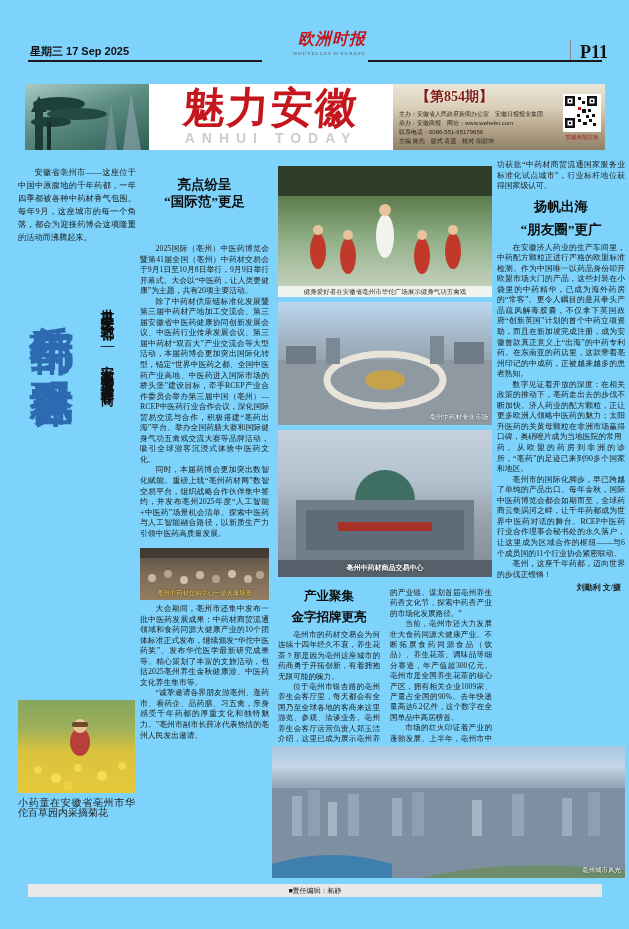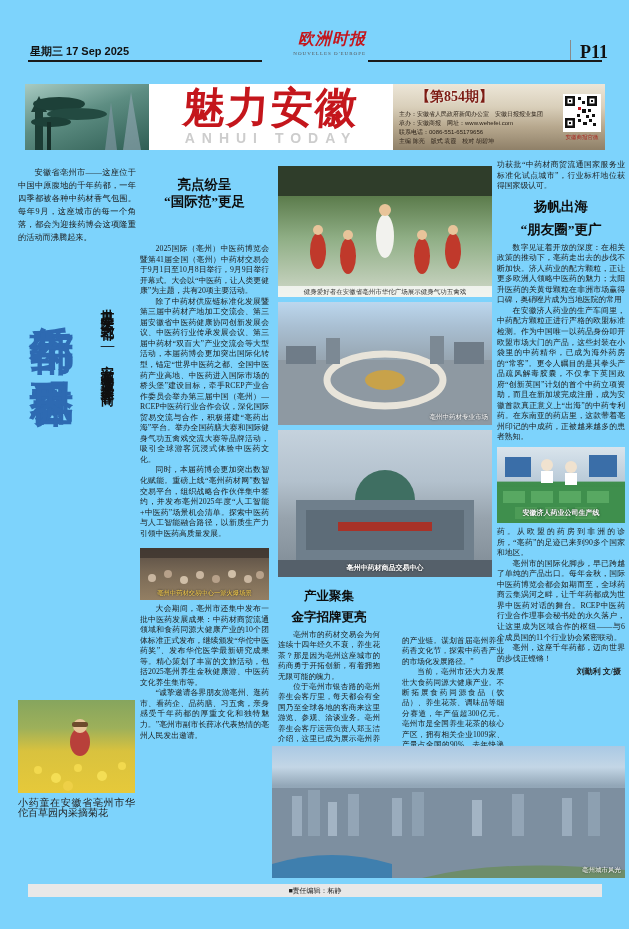--- a/index.html
+++ b/index.html
@@ -53,21 +53,21 @@
   .cap-white-r{position:absolute;right:4px;bottom:3px;font-size:6.5px;color:#fff;
                text-shadow:0 0 2px rgba(0,0,0,.8);}
   .cap-white-c{position:absolute;left:0;bottom:4px;width:100%;text-align:center;font-size:7px;
                color:#fff;text-shadow:0 0 2px rgba(0,0,0,.85);font-weight:bold;}
   .pic-cap{position:absolute;font-size:10px;line-height:9.8px;color:#222;text-align:justify;}
   
   .col2-title{position:absolute;left:140px;top:176px;width:129px;}
   .col2-b1{position:absolute;left:140px;top:216px;width:129px;height:330px;overflow:hidden;margin-top:28px;}
   .col2-b2{position:absolute;left:140px;top:604px;width:129px;height:186px;overflow:hidden;}
   .ind-a{position:absolute;left:278px;top:588px;width:102px;height:156px;overflow:hidden;}
-  .ind-b{position:absolute;left:402px;top:588px;width:102px;height:156px;overflow:hidden;margin-top:48px;}
+  .ind-b{position:absolute;left:390px;top:588px;width:102px;height:156px;overflow:hidden;}
   .ind-a .art-title{font-size:12.5px;line-height:16px;margin-bottom:5px;}
   .ind-a .btxt,.ind-b .btxt{font-size:7.6px;line-height:10.4px;}
   .col4{position:absolute;left:497px;top:160px;width:128px;height:724px;overflow:hidden;}
   .col4 .art-title{margin:6px 0 5px 0;}
   .col4-photo{position:relative;width:128px;height:76px;margin:4px 0;overflow:hidden;
               background:linear-gradient(180deg,#d9e4ec 0%,#b9cad8 45%,#3f8f4d 46%,#357d41 100%);}
   .byline{text-align:right;font-weight:700;font-size:8px;padding-right:4px;margin-top:3px;}
   
   .foot-bar{position:absolute;left:28px;top:884px;width:574px;height:13px;background:#e8e8e8;
             text-align:center;font-size:7px;line-height:13px;color:#222;
@@ -251,41 +251,22 @@
       <p style="text-indent:0;">的产业链。谋划首届亳州养生药香文化节，探索中药香产业的市场化发展路径。”</p>
       <p>当前，亳州市还大力发展壮大食药同源大健康产业。不断拓展食药同源食品（饮品）、养生花茶、调味品等细分赛道，年产值超300亿元。亳州市是全国养生花茶的核心产区，拥有相关企业1009家、产量占全国的90%。去年快递量高达6.2亿件，这个数字在全国单品中高居榜首。</p>
       <p>市场的红火印证着产业的蓬勃发展。上半年，亳州市中药材流通贸易额达726亿元。今年1月，亳州市成</p>
     </div>
   </div>
 
   <div class="col4 btxt">
     <p style="text-indent:0;">功获批“中药材商贸流通国家服务业标准化试点城市”，行业标杆地位获得国家级认可。</p>
     <div class="art-title">扬帆出海</div>
     <div class="art-title" style="margin-bottom:5px;">“朋友圈”更广</div>
+    <p>在安徽济人药业的生产车间里，中药配方颗粒正进行严格的欧盟标准检测。作为中国唯一以药品身份叩开欧盟市场大门的产品，这些封装在小袋里的中药精华，已成为海外药房的“常客”。更令人瞩目的是其拳头产品疏风解毒胶囊，不仅拿下英国政府“创新英国”计划的首个中药立项资助，而且在新加坡完成注册，成为安徽首款真正意义上“出海”的中药专利药。在东南亚的药店里，这款带着亳州印记的中成药，正被越来越多的患者熟知。</p>
     <p>数字见证着开放的深度：在相关政策的推动下，亳药走出去的步伐不断加快。济人药业的配方颗粒，正让更多欧洲人领略中医药的魅力；太阳升医药的关黄母颗粒在非洲市场赢得口碑，奥硝唑片成为当地医院的常用</p>
-    <p>在安徽济人药业的生产车间里，中药配方颗粒正进行严格的欧盟标准检测。作为中国唯一以药品身份叩开欧盟市场大门的产品，这些封装在小袋里的中药精华，已成为海外药房的“常客”。更令人瞩目的是其拳头产品疏风解毒胶囊，不仅拿下英国政府“创新英国”计划的首个中药立项资助，而且在新加坡完成注册，成为安徽首款真正意义上“出海”的中药专利药。在东南亚的药店里，这款带着亳州印记的中成药，正被越来越多的患者熟知。</p>
-    <div class="col4-photo">
-      <svg width="128" height="76">
-        <rect x="8" y="10" width="26" height="20" fill="#3a6ea8"></rect>
-        <rect x="92" y="8" width="28" height="22" fill="#3a6ea8"></rect>
-        <circle cx="50" cy="18" r="6" fill="#f0e2cf"></circle>
-          <rect x="44" y="24" width="12" height="12" fill="#fff"></rect>
-        <circle cx="74" cy="20" r="6" fill="#f0e2cf"></circle>
-          <rect x="68" y="26" width="12" height="12" fill="#fff"></rect>
-        <rect x="0" y="40" width="128" height="36" fill="#3f8f4d"></rect>
-        <rect x="6" y="44" width="22" height="12" fill="#58a862"></rect>
-          <rect x="34" y="44" width="22" height="12" fill="#58a862"></rect>
-        <rect x="62" y="44" width="22" height="12" fill="#58a862"></rect>
-          <rect x="90" y="44" width="22" height="12" fill="#58a862"></rect>
-        <rect x="18" y="60" width="22" height="12" fill="#4d9c57"></rect>
-          <rect x="48" y="60" width="22" height="12" fill="#4d9c57"></rect>
-        <rect x="78" y="60" width="22" height="12" fill="#4d9c57"></rect>
-      </svg>
-      <div class="cap-white-c">安徽济人药业公司生产线</div>
-    </div>
     <p style="text-indent:0;">药。从欧盟的药房到非洲的诊所，“亳药”的足迹已来到90多个国家和地区。</p>
     <p>亳州市的国际化脚步，早已跨越了单纯的产品出口。每年金秋，国际中医药博览会都会如期而至，全球药商云集涡河之畔，让千年药都成为世界中医药对话的舞台。RCEP中医药行业合作理事会秘书处的永久落户，让这里成为区域合作的枢纽——与6个成员国的11个行业协会紧密联动。</p>
     <p>亳州，这座千年药都，迈向世界的步伐正铿锵！</p>
     <div class="byline">刘勤利 文/摄</div>
   </div>
 
   <div class="ph" style="left:272px;top:746px;width:353px;height:132px;
        background:linear-gradient(180deg,#aac9e4 0%,#c3d6e6 16%,#93a7b8 30%,#76889a 65%,#5f7488 100%);">
     <svg width="353" height="132">
       <rect x="0" y="42" width="353" height="90" fill="#7d8fa0"></rect>

